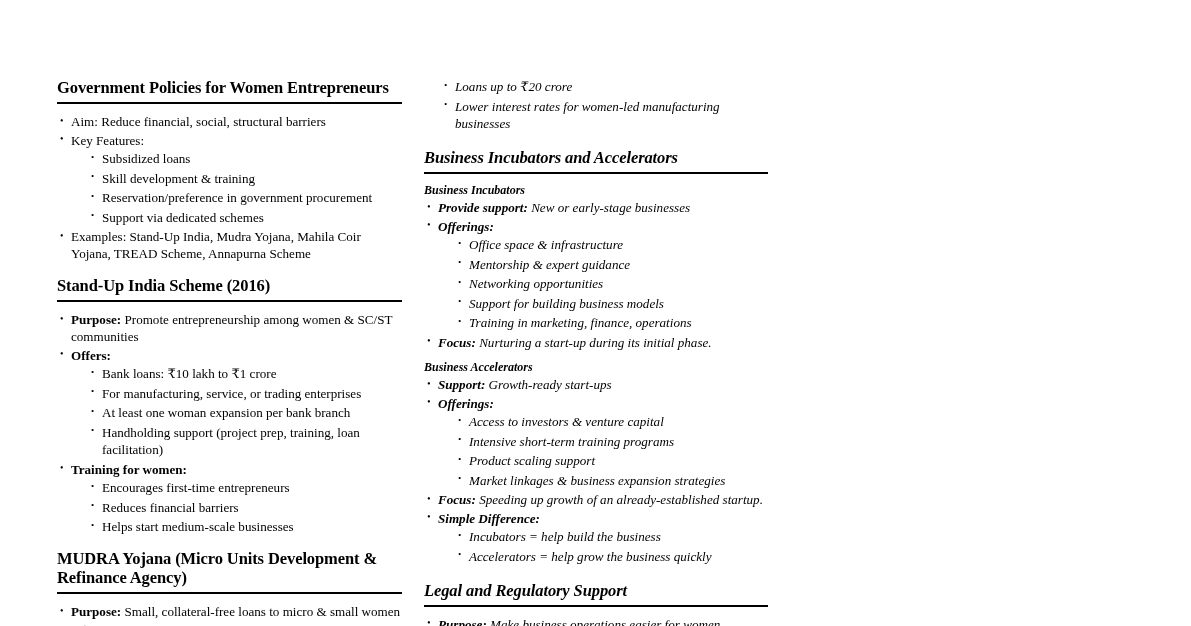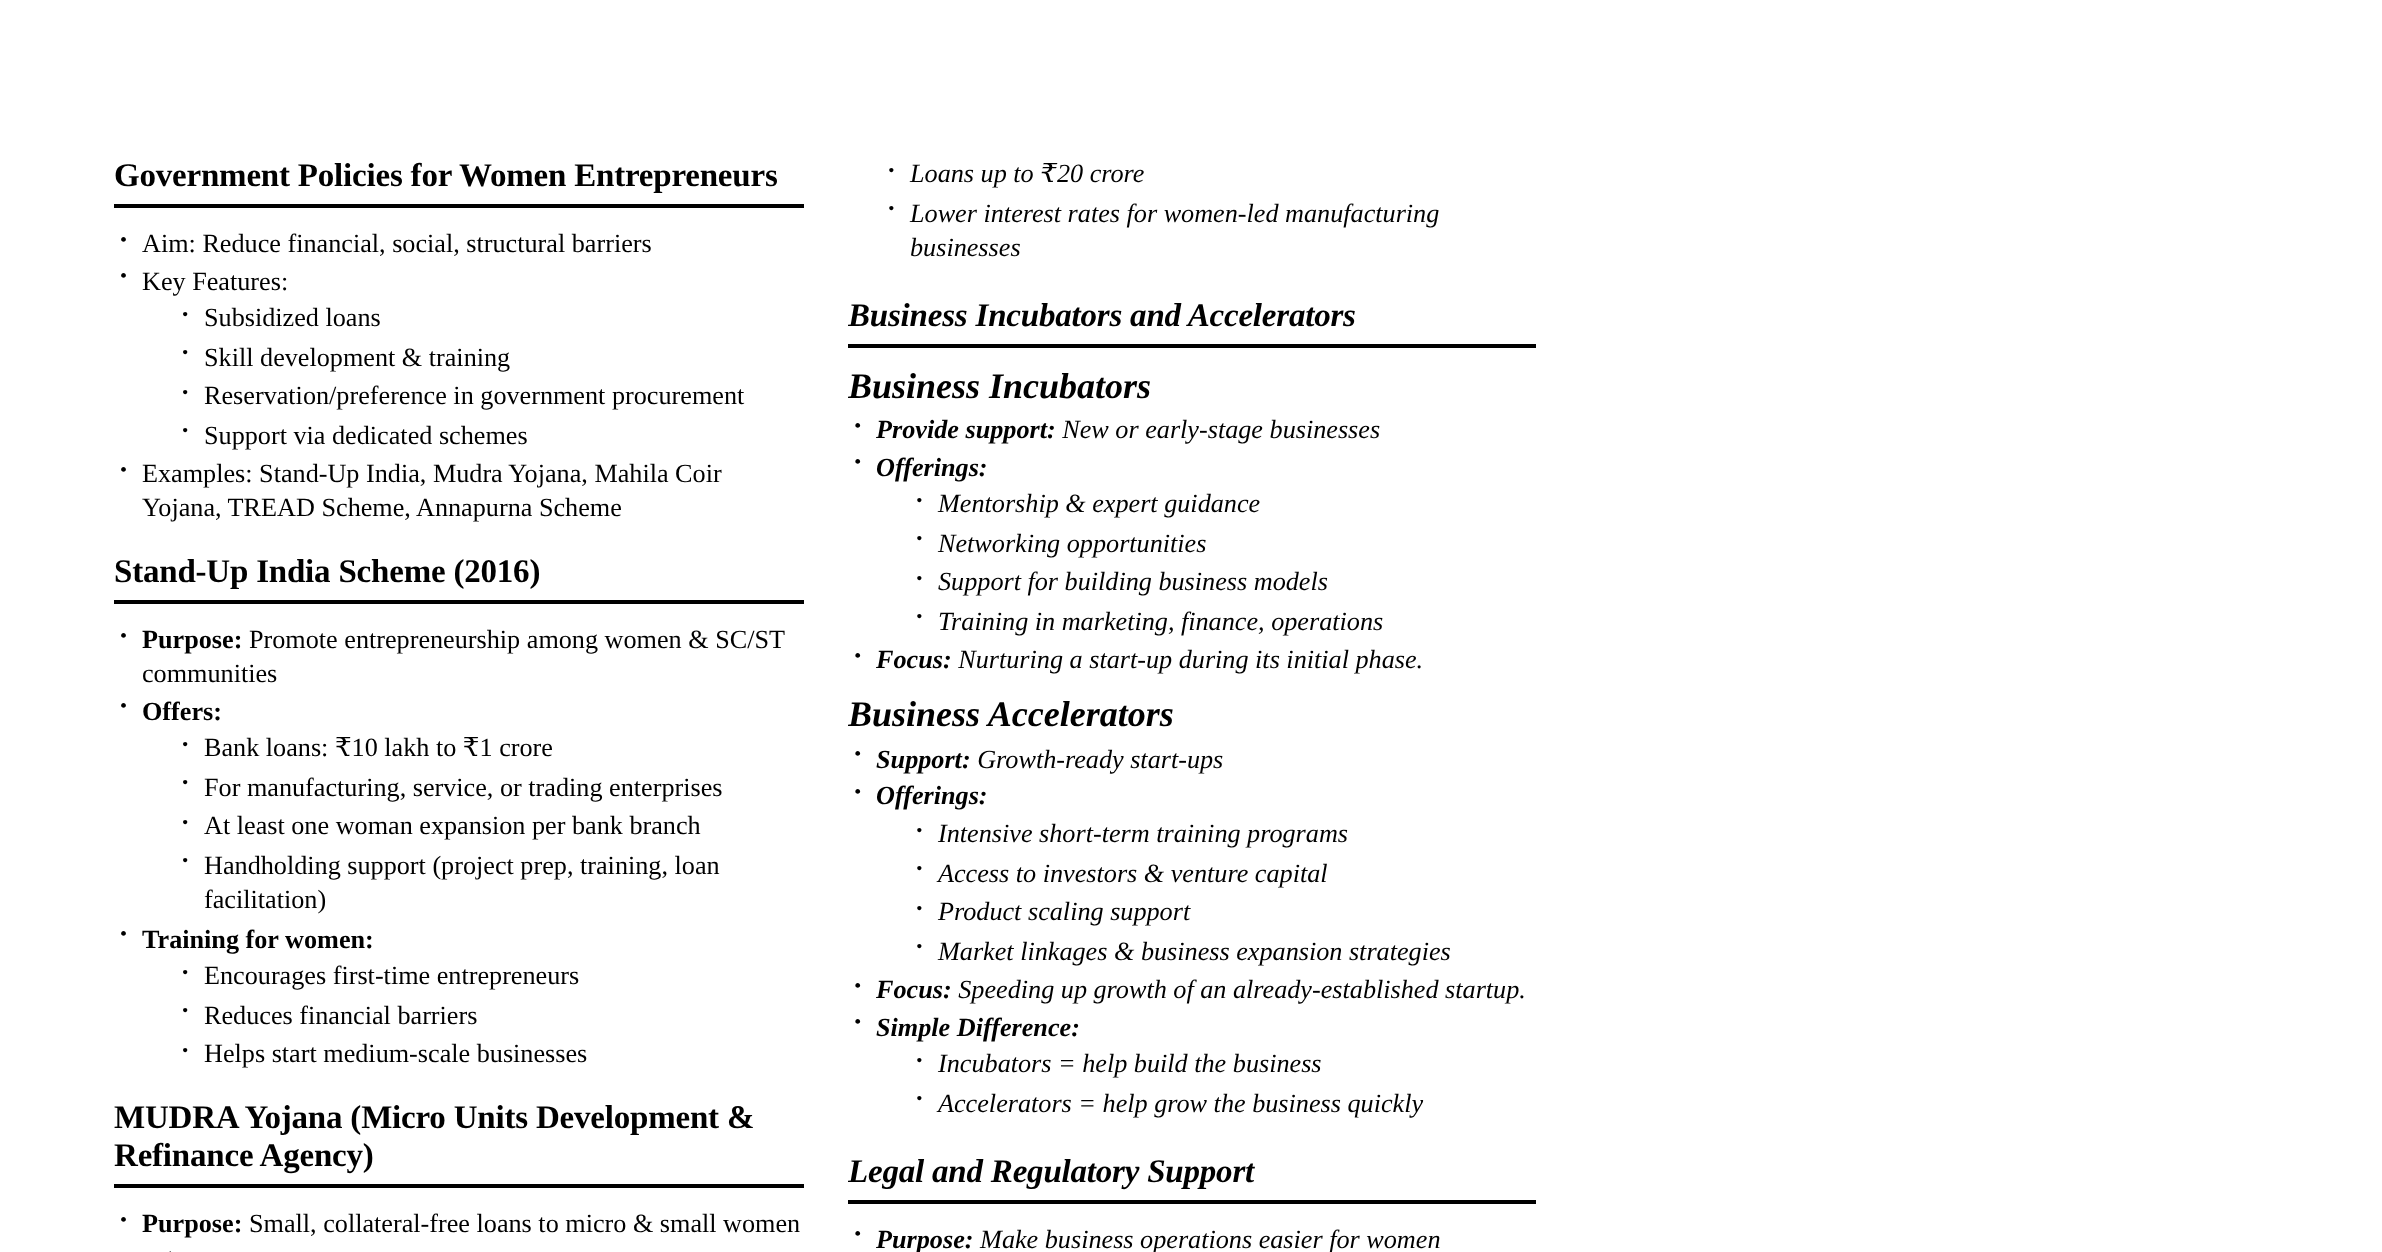--- a/index.html
+++ b/index.html
@@ -57,21 +57,21 @@
     margin: 0 0 9px 0;
     padding: 0;
     width: 100%;
   }
   .section {
     margin-bottom: 14px;
   }
   .section.tight { margin-bottom: 11px; }
 
   h3.sub-heading {
-    font-size: 18px;
+    font-size: 12px;
     font-weight: bold;
     line-height: 1.2;
     margin: 9px 0 2px 0;
     padding: 0;
   }
   h3.sub-heading.first { margin-top: 2px; }
 
   
   ul {
     list-style: none;
@@ -185,20 +185,21 @@
 
         <h3 class="sub-heading first">Business Incubators</h3>
         <ul class="lvl1">
           <li>
             <b>Provide support:</b> 
             <span>New or early-stage businesses</span>
           </li>
           <li>
             <b>Offerings:</b> 
             <ul class="lvl2">
+              <li><span>Office space &amp; infrastructure</span></li>
               <li><span>Mentorship &amp; expert guidance</span></li>
               <li><span>Networking opportunities</span></li>
               <li><span>Support for building business models</span></li>
               <li><span>Training in marketing, finance, operations</span></li>
             </ul>
           </li>
           <li>
             <b>Focus:</b> 
             <span>Nurturing a start-up during its initial phase.</span>
           </li>
@@ -206,22 +207,22 @@
 
         <h3 class="sub-heading">Business Accelerators</h3>
         <ul class="lvl1">
           <li>
             <b>Support:</b> 
             <span>Growth-ready start-ups</span>
           </li>
           <li>
             <b>Offerings:</b> 
             <ul class="lvl2">
+              <li><span>Access to investors &amp; venture capital</span></li>
               <li><span>Intensive short-term training programs</span></li>
-              <li><span>Access to investors &amp; venture capital</span></li>
               <li><span>Product scaling support</span></li>
               <li><span>Market linkages &amp; business expansion strategies</span></li>
             </ul>
           </li>
           <li>
             <b>Focus:</b> 
             <span>Speeding up growth of an already-established startup.</span>
           </li>
           <li>
             <b>Simple Difference:</b> 

